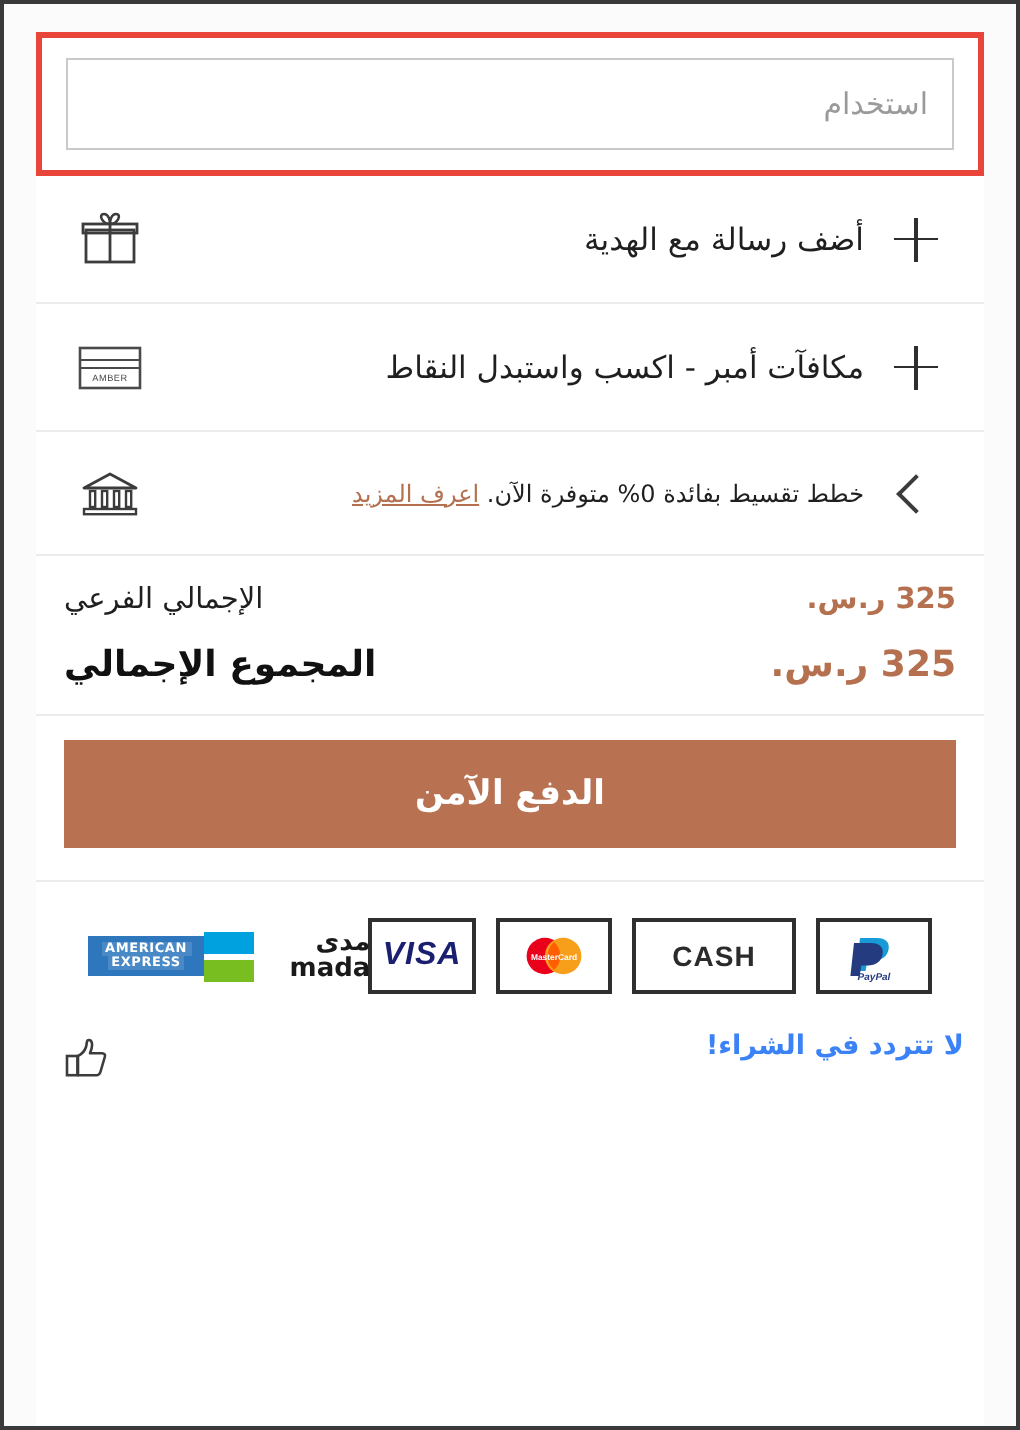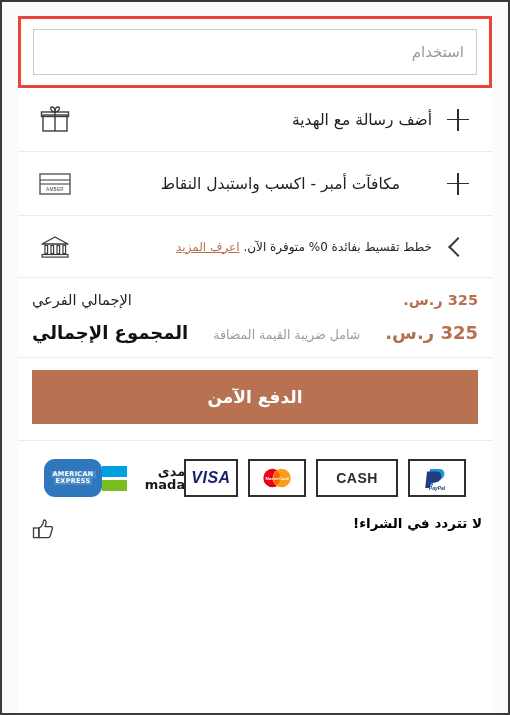--- a/index.html
+++ b/index.html
@@ -61,21 +61,21 @@
     width: 44px;
     flex: 0 0 44px;
     display: flex;
     align-items: center;
     justify-content: center;
     color: #3b3b3b;
   }
 
   .row-coupon { height: 60px; }
   .row-gift   { height: 64px; }
-  .row-amber  { height: 64px; gap: 32px; }
+  .row-amber  { height: 64px; }
   .row-bnpl   { height: 62px; }
 
   .plus-icon {
     position: relative;
     width: 22px;
     height: 22px;
   }
   .plus-icon::before,
   .plus-icon::after {
     content: "";
@@ -253,40 +253,40 @@
     direction: ltr;
   }
   .mada-bars { display: flex; flex-direction: column; gap: 3px; }
   .mada-bar { width: 26px; height: 11px; }
   .mada-blue { background: #00a1df; }
   .mada-green { background: #78be20; }
   .mada-txt { display: flex; flex-direction: column; line-height: 1.02; }
   .mada-ar { font-size: 13px; font-weight: bold; color: #1a1a1a; direction: rtl; }
   .mada-en { font-size: 13px; font-weight: bold; color: #1a1a1a; }
   .amex-box {
-    width: 58px; height: 38px; background: #2e77bc;
+    width: 58px; height: 20px; background: #2e77bc;
     display: flex; align-items: center; justify-content: center;
-    flex-direction: column; color: #fff; line-height: 1.05; border-radius: 11px;
+    flex-direction: column; color: #fff; line-height: 1.05;
   }
   .amex-l1, .amex-l2 {
     font-size: 6.5px; font-weight: bold; letter-spacing: .3px;
     background: #ffffff22; padding: 0 2px; direction: ltr;
   }
 
   
   .promise {
     display: flex;
     align-items: flex-start;
     justify-content: flex-start;
     padding: 6px 10px 0 10px;
     gap: 8px;
   }
   .promise-txt { text-align: right; flex: 1 1 auto; }
   .promise-head {
-    color: #000000;
+    color: #3b82f6;
     font-size: 13.5px;
     font-weight: bold;
     margin-bottom: 4px;
   }
   .promise-sub {
     color: #3a3a3a;
     font-size: 13px;
     line-height: 1.45;
   }
   .promise-link {
@@ -360,21 +360,20 @@
       </div>
     </div>
 
     <div class="totals">
       <div class="totals-line">
         <span class="tl-value">325 ر.س.</span>
         <span class="tl-label">الإجمالي الفرعي</span>
       </div>
       <div class="totals-line grand">
         <span class="tl-value">325 ر.س.</span>
-        <span class="grand-mid">شامل ضريبة القيمة المضافة</span>
         <span class="tl-label">المجموع الإجمالي</span>
       </div>
     </div>
 
     <div class="checkout-area">
       <button class="checkout-btn">الدفع الآمن</button>
     </div>
 
     <div class="pay-row">
 

